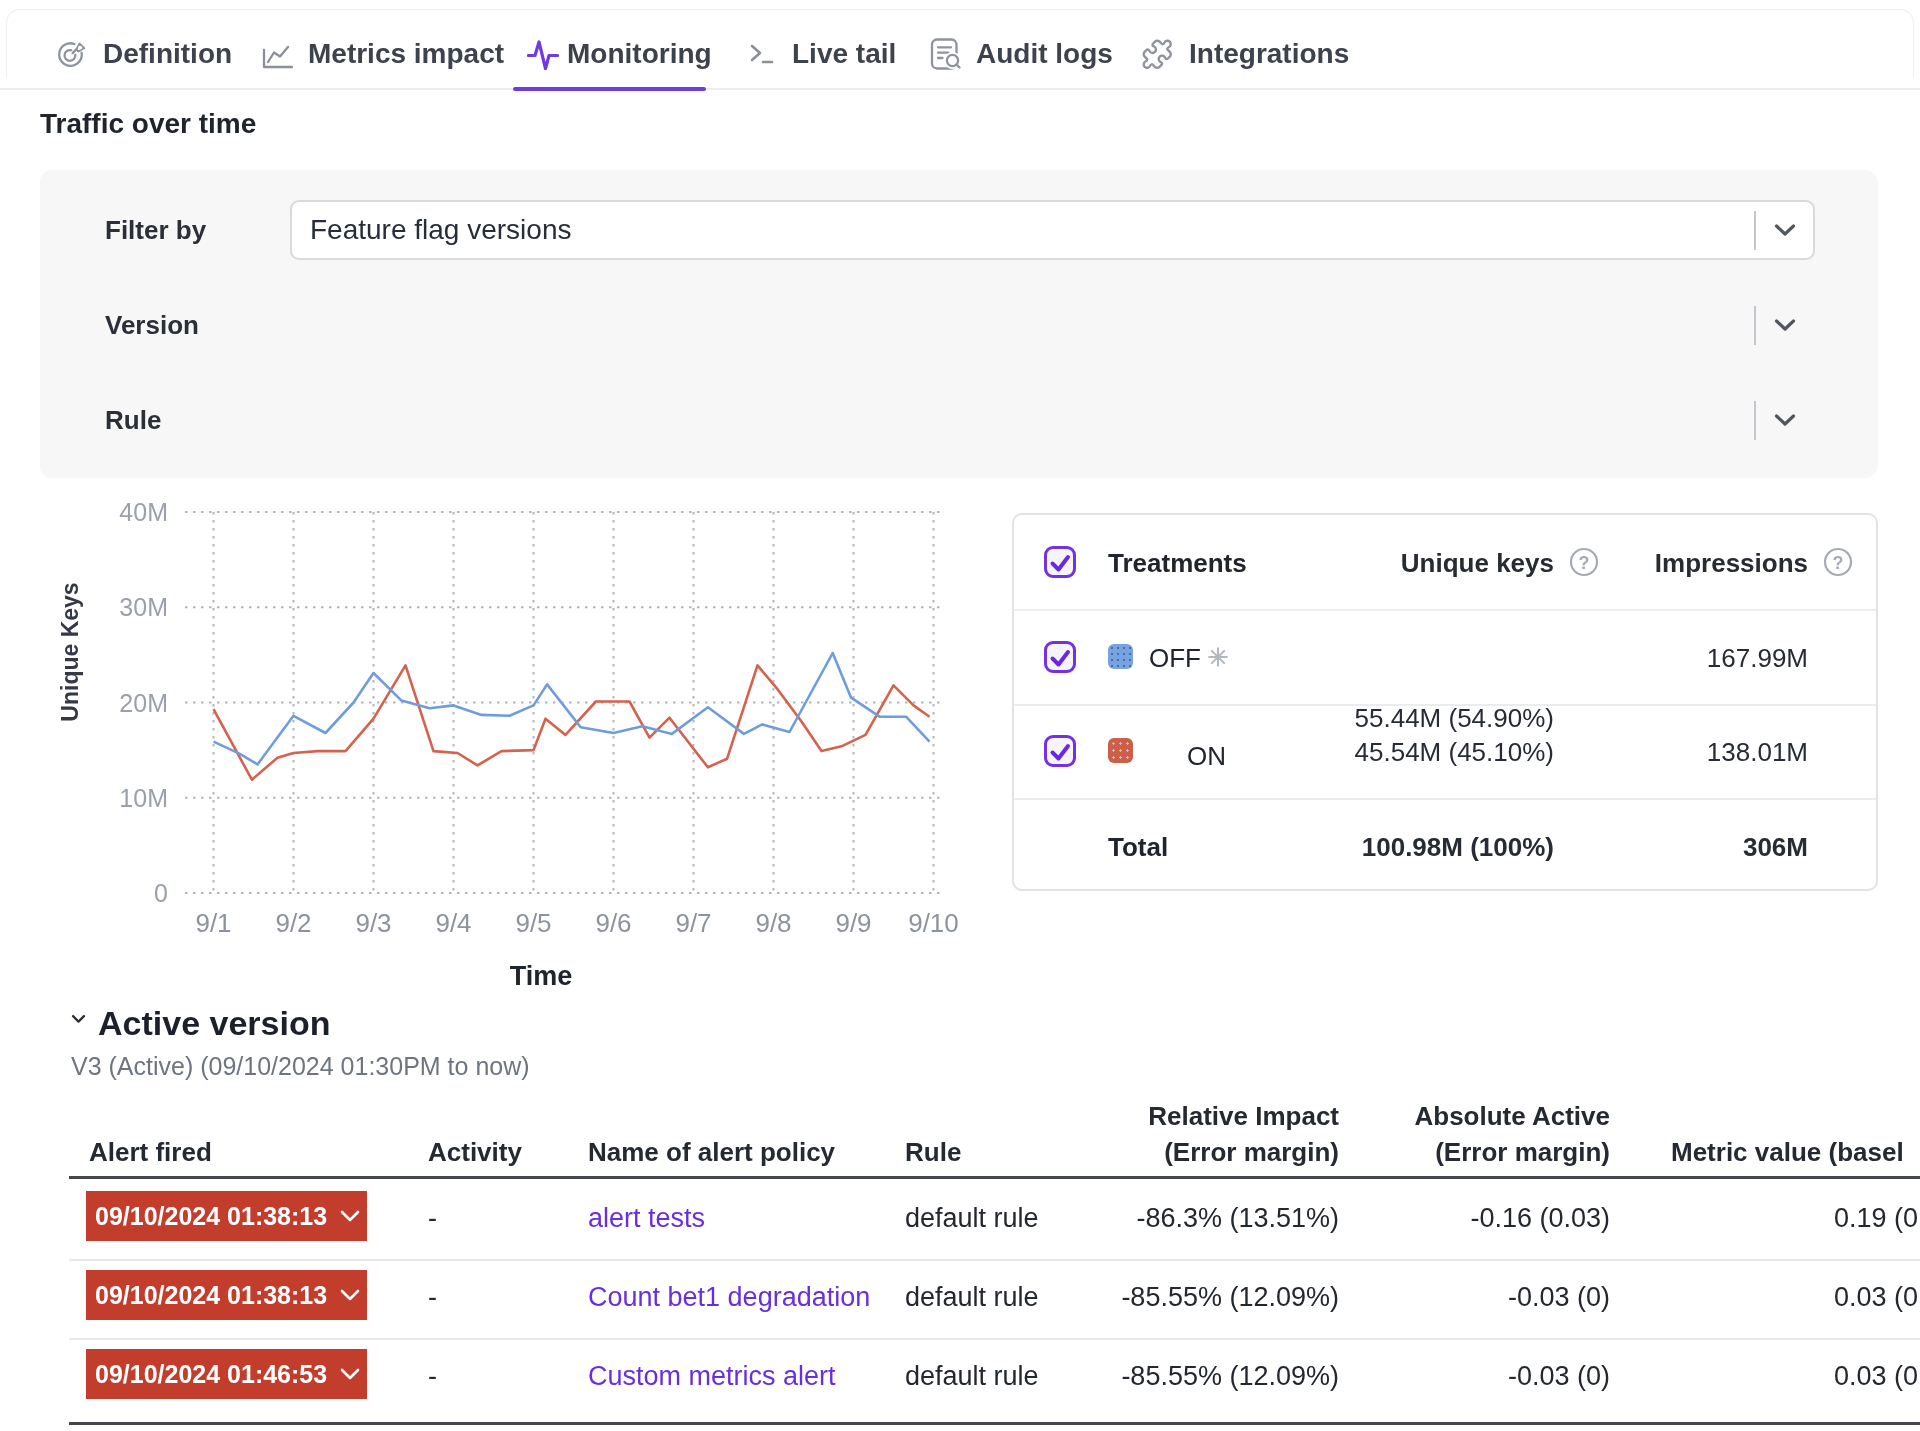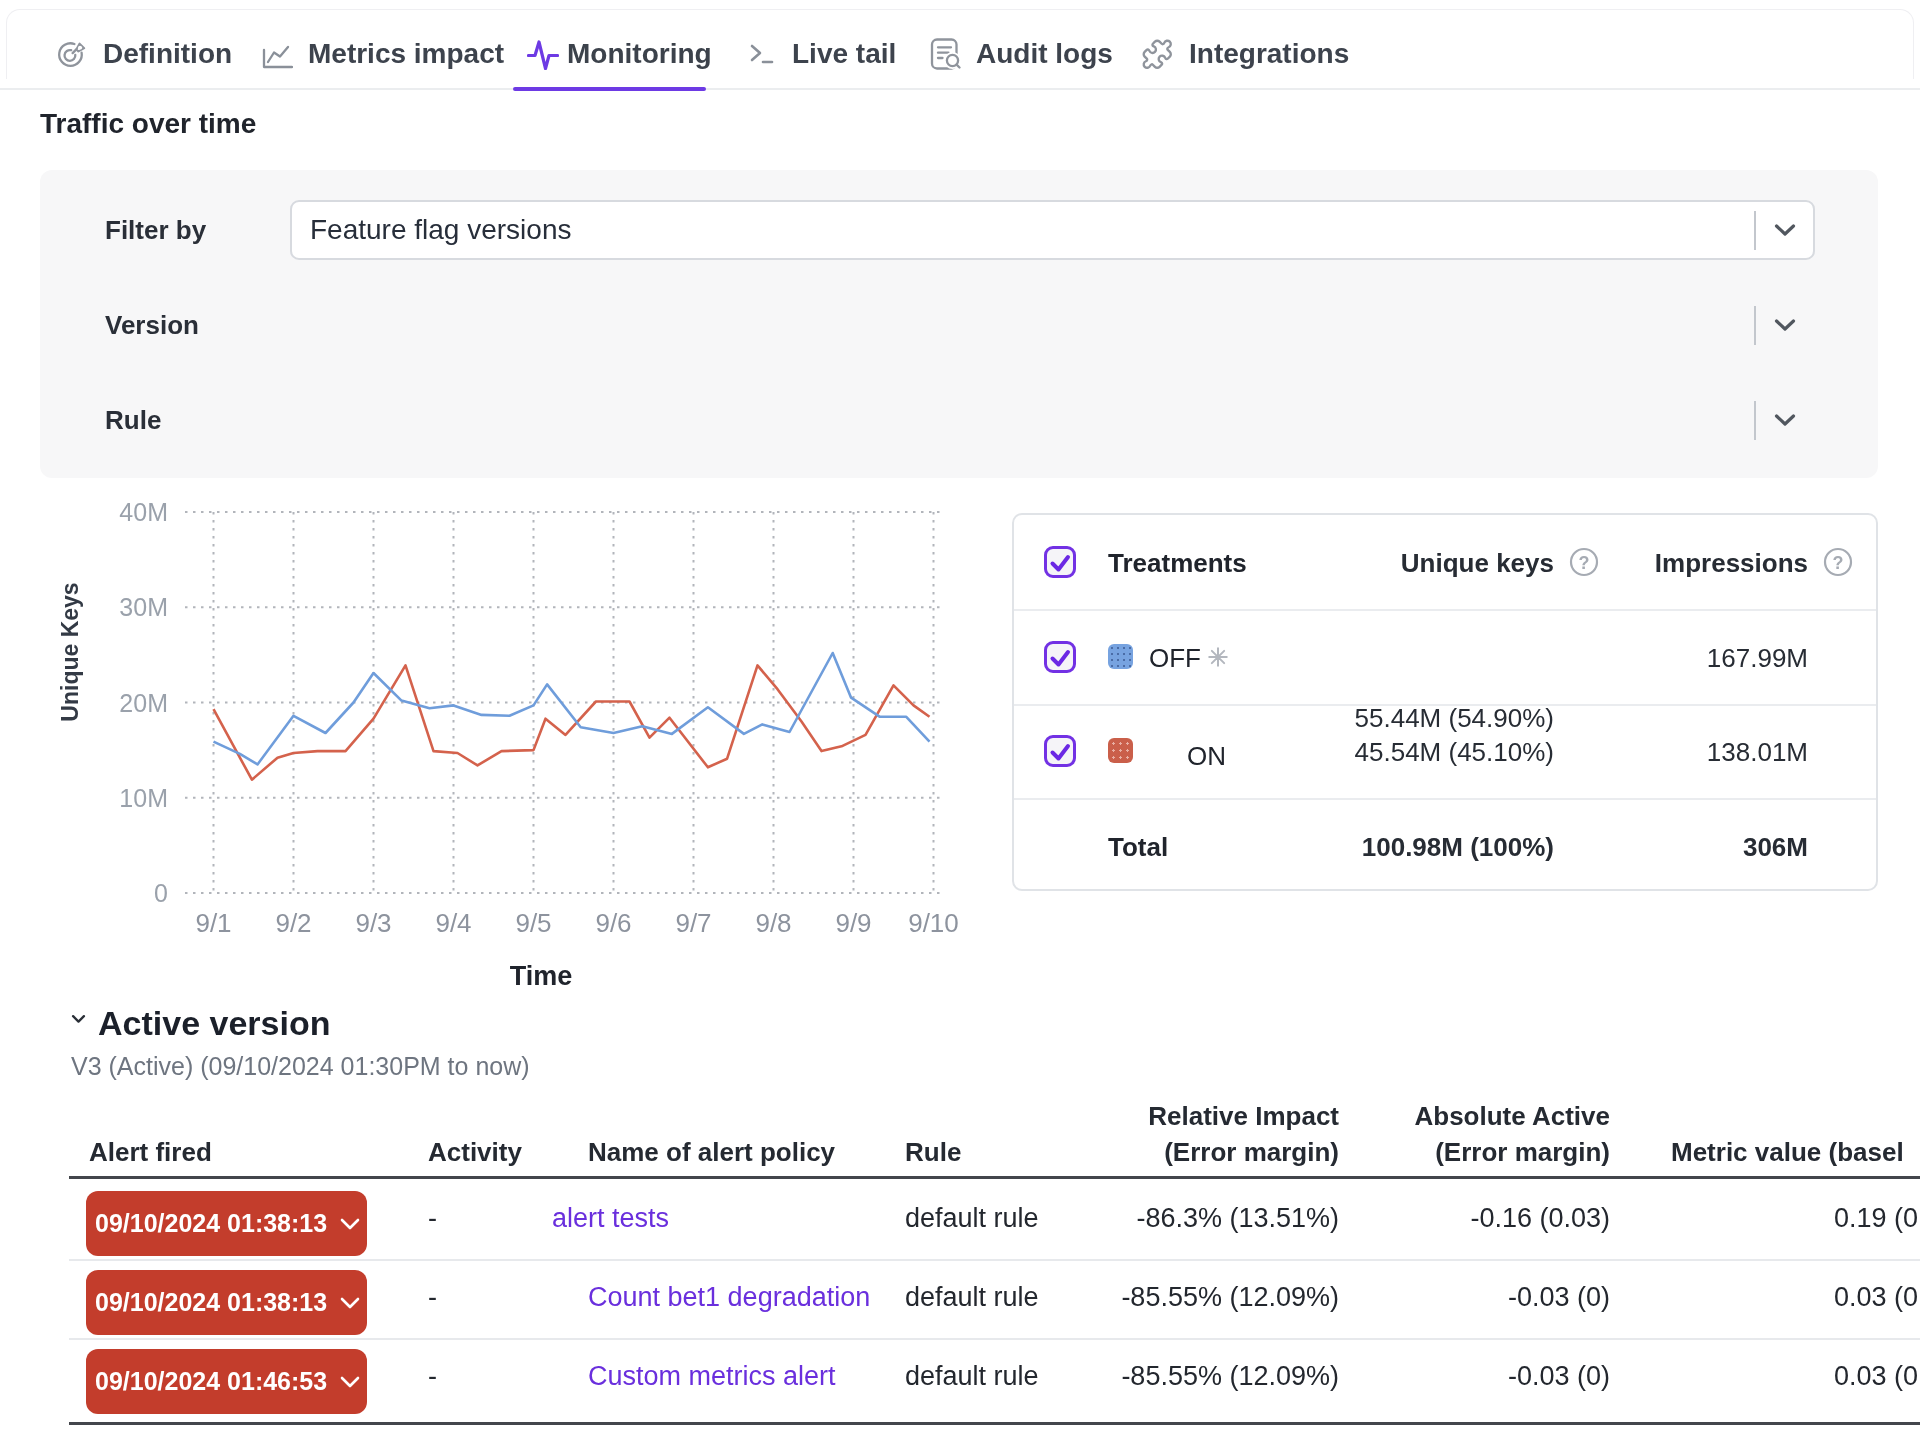--- a/index.html
+++ b/index.html
@@ -39,21 +39,21 @@
 
   
   .av-head { position:absolute; left:98px; top:1004px; font-size:34px; font-weight:700; color:#1b202a; }
   .av-sub { position:absolute; left:71px; top:1052px; font-size:25px; color:#6e7580; }
 
   
   .th { position:absolute; font-size:26px; font-weight:700; color:#252a32; white-space:nowrap; }
   .thr { text-align:center; }
   .hline { position:absolute; background:#43464c; height:3px; left:69px; right:0; }
   .rline { position:absolute; background:#e7e9ec; height:2px; left:69px; right:0; }
-  .badge { position:absolute; left:86px; width:281px; height:65px; background:#c33d2c; border-radius:12px;
+  .badge { position:absolute; left:86px; width:281px; height:50px; background:#c33d2c; border-radius:0;
     color:#fff; font-size:25px; font-weight:700; display:flex; align-items:center; padding-left:9px; gap:13px; white-space:nowrap; }
   .cell { position:absolute; font-size:27px; color:#23272e; white-space:nowrap; }
   .link { color:#6a2fdd; }
 </style>
 </head>
 <body>
 <div class="page">
   <div class="toppanel"></div>
   <div class="tabbar-border"></div>
 
@@ -240,21 +240,21 @@
   <div class="th thr" style="right:310px; top:1137px;">(Error margin)</div>
   <div class="th" style="left:1671px; top:1137px;">Metric value (basel</div>
   <div class="hline" style="top:1176px;"></div>
 
   <div class="badge" style="top:1191px;">09/10/2024 01:38:13
     <svg width="20" height="12" viewBox="0 0 20 12" fill="none" stroke="#fff" stroke-width="2.6" stroke-linecap="round" stroke-linejoin="round">
         <path d="M2 2 L10 10 L18 2"></path>
       </svg>
   </div>
   <div class="cell" style="left:428px; top:1203px;">-</div>
-  <div class="cell link" style="left:552px; top:1203px;">alert tests</div>
+  <div class="cell link" style="left:588px; top:1203px;">alert tests</div>
   <div class="cell" style="left:905px; top:1203px;">default rule</div>
   <div class="cell" style="right:581px; top:1203px;">-86.3% (13.51%)</div>
   <div class="cell" style="right:310px; top:1203px;">-0.16 (0.03)</div>
   <div class="cell" style="left:1834px; top:1203px;">0.19 (0.</div>
   <div class="rline" style="top:1259px;"></div>
 
   <div class="badge" style="top:1270px;">09/10/2024 01:38:13
     <svg width="20" height="12" viewBox="0 0 20 12" fill="none" stroke="#fff" stroke-width="2.6" stroke-linecap="round" stroke-linejoin="round">
         <path d="M2 2 L10 10 L18 2"></path>
       </svg>

